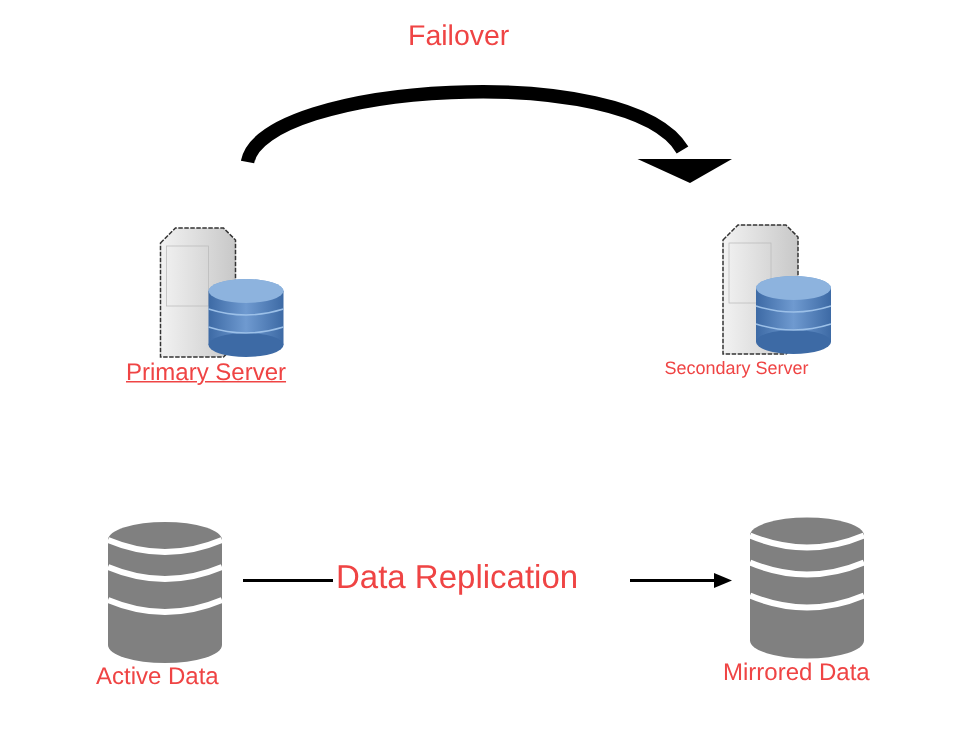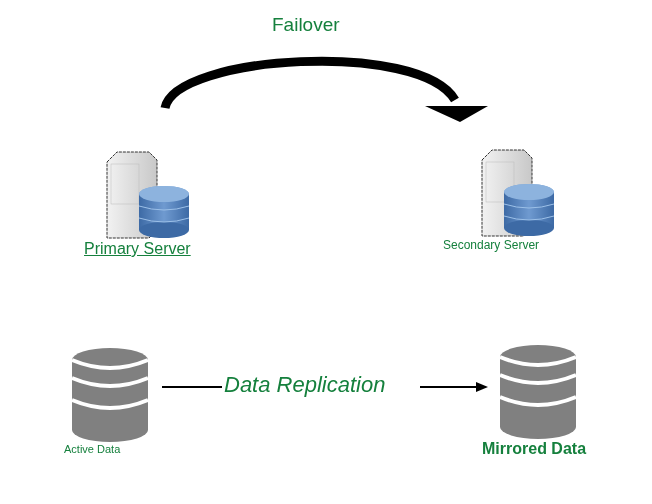--- a/index.html
+++ b/index.html
@@ -1,17 +1,17 @@
 <!DOCTYPE html>
 <html><head>
 <meta charset="utf-8">
 <style>
   html,body{margin:0;padding:0;background:#fff;}
   body{width:652px;height:504px;position:relative;overflow:hidden;font-family:"Liberation Sans",sans-serif;}
-  .lbl{position:absolute;color:#15803d;white-space:nowrap;}
+  .lbl{position:absolute;color:#ef4444;white-space:nowrap;}
   svg{position:absolute;left:0;top:0;}
 </style>
 </head>
 <body>
 
 <svg width="652" height="504">
   <defs>
     <linearGradient id="blueg" x1="0" x2="1">
       <stop offset="0" stop-color="#3d6aa5"></stop>
         <stop offset="0.5" stop-color="#6f9ad0"></stop>
@@ -73,15 +73,15 @@
   </g>
 
   <line x1="162" y1="387" x2="222" y2="387" stroke="#000" stroke-width="2"></line>
   <line x1="420" y1="387" x2="476" y2="387" stroke="#000" stroke-width="2"></line>
   <polygon points="476,382 488,387 476,392" fill="#000"></polygon>
 </svg>
 
 <div class="lbl" style="left:272px;top:14px;font-size:19px;">Failover</div>
 <div class="lbl" style="left:84px;top:240px;font-size:16px;text-decoration:underline;">Primary Server</div>
 <div class="lbl" style="left:443px;top:238px;font-size:12px;">Secondary Server</div>
-<div class="lbl" style="left:224px;top:372px;font-size:22px;font-style:italic;">Data Replication</div>
-<div class="lbl" style="left:64px;top:443px;font-size:11px;">Active Data</div>
-<div class="lbl" style="left:482px;top:440px;font-size:16px;font-weight:bold;">Mirrored Data</div>
+<div class="lbl" style="left:224px;top:372px;font-size:22px;">Data Replication</div>
+<div class="lbl" style="left:64px;top:443px;font-size:16px;">Active Data</div>
+<div class="lbl" style="left:482px;top:440px;font-size:16px;">Mirrored Data</div>
 
 </body></html>

